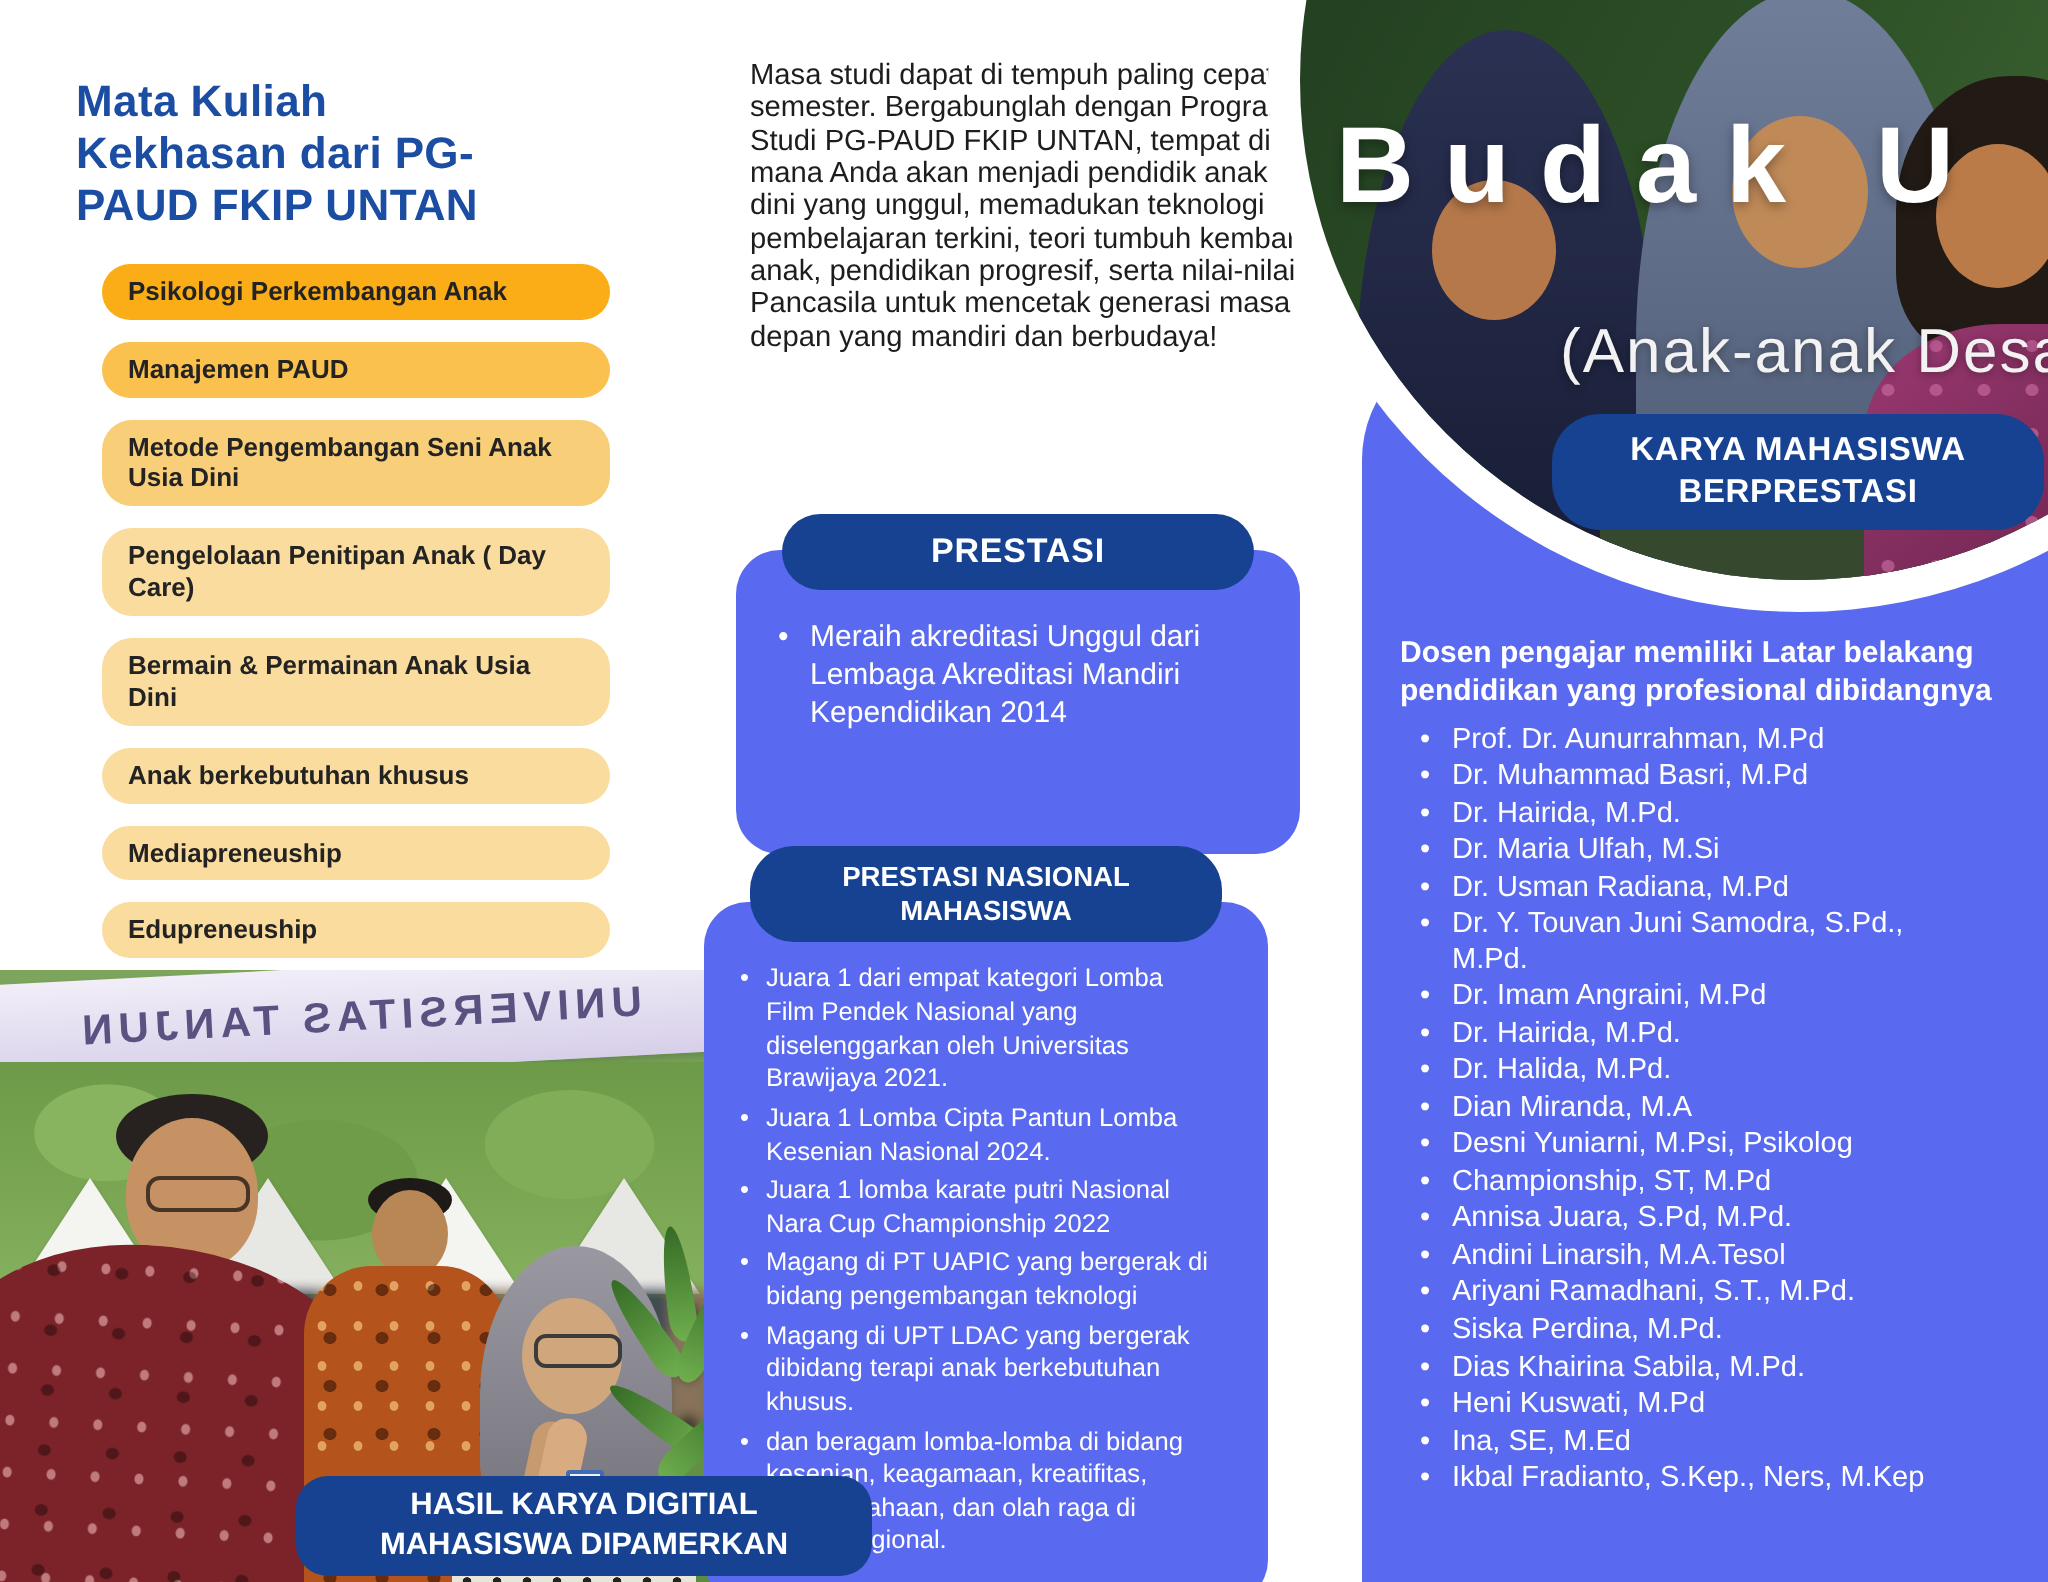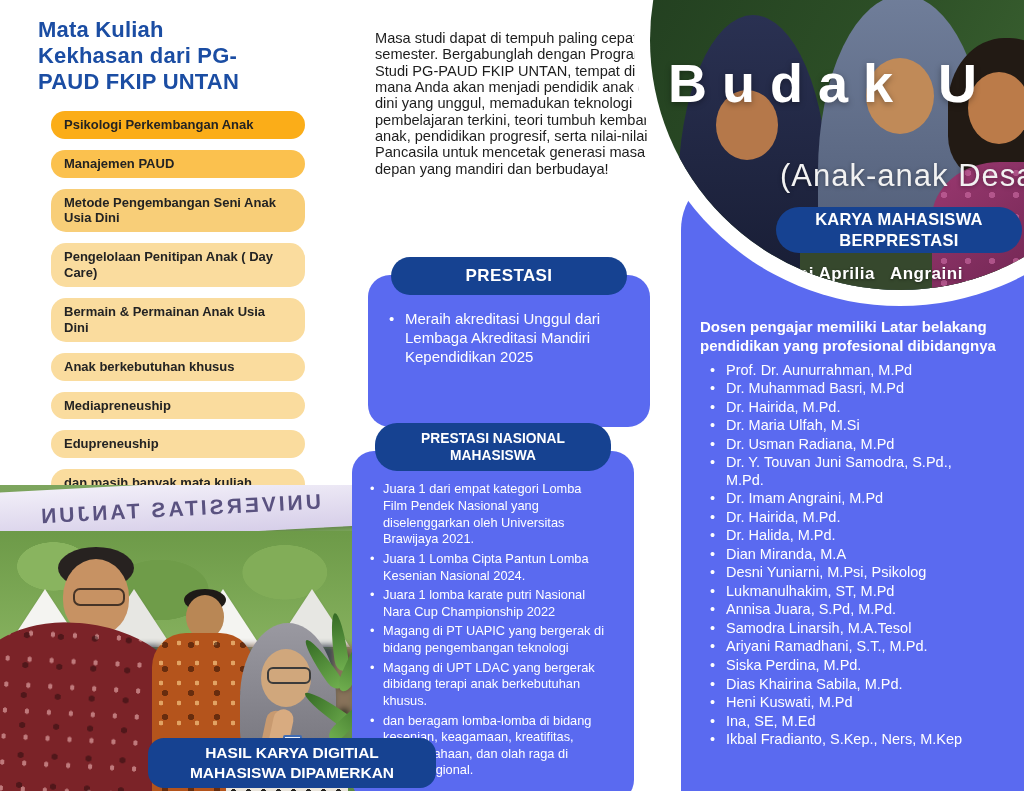--- a/index.html
+++ b/index.html
@@ -1,20 +1,20 @@
 <!DOCTYPE html>
 <html style="--title_blue: #1B4DA3; --dark_blue: #164291; --periwinkle: #5A6AF0; --pill_orange: #FBAD18; --pill_amber: #FBC14E; --pill_gold: #F8CE78; --pill_cream: #FADC9E;"><head>
 <meta charset="utf-8">
 <style>
   html,body{margin:0;padding:0;background:#888;}
   #page{position:relative;width:1024px;height:791px;background:#fff;overflow:hidden;
         font-family:"Liberation Sans","DejaVu Sans",sans-serif;}
 
   
-  #left-col{position:absolute;left:36px;top:17px;width:284px;}
+  #left-col{position:absolute;left:36px;top:38px;width:284px;}
   #left-col h1{margin:0 0 16px 2px;font-size:22px;line-height:1.18;font-weight:700;
                color:var(--title_blue);white-space:pre-line;letter-spacing:.2px;}
   #course-list{list-style:none;margin:15px;padding:0;}
   .course-pill{font-size:13px;font-weight:700;color:#232323;padding:6px 13px;
                border-radius:15px;margin-bottom:11px;line-height:1.22;}
   .tone-orange{background:var(--pill_orange);}
   .tone-amber{background:var(--pill_amber);}
   .tone-gold{background:var(--pill_gold);}
   .tone-cream{background:var(--pill_cream);}
 
@@ -84,21 +84,21 @@
                  background-image:radial-gradient(#25231f 2px,transparent 2.3px);background-size:15px 13px;
                  border-radius:18px 18px 0 0;}
   .ep-badge-card{left:283px;top:250px;width:15px;height:22px;background:#eef2f7;border:2px solid #3f6cb5;border-radius:2px;}
   .ep-leaf{position:absolute;width:14px;height:58px;background:linear-gradient(#356b25,#6fae4e);
            border-radius:50% 50% 50% 50%/80% 80% 20% 20%;}
 
   
   .pill-badge{position:absolute;display:flex;align-items:center;justify-content:center;text-align:center;
               background:var(--dark_blue);color:#fff;font-weight:700;white-space:pre-line;z-index:6;}
   #hasil-badge{left:148px;top:738px;width:288px;height:50px;border-radius:16px;font-size:15.5px;line-height:1.3;}
-  #karya-badge{left:776px;top:207px;width:246px;height:46px;border-radius:24px;font-size:16.5px;line-height:1.28;letter-spacing:.3px;}
+  #karya-badge{left:776px;top:207px;width:246px;height:58px;border-radius:24px;font-size:16.5px;line-height:1.28;letter-spacing:.3px;}
 
   
   #blue-panel{position:absolute;left:681px;top:168px;width:343px;height:623px;
               background:var(--periwinkle);border-top-left-radius:62px;z-index:1;}
   #poster-ring{position:absolute;left:634px;top:-226px;width:532px;height:532px;border-radius:50%;
                background:#fff;z-index:2;}
   #poster-circle{position:absolute;left:650px;top:-210px;width:500px;height:500px;border-radius:50%;
                  overflow:hidden;z-index:3;
                  background:radial-gradient(90px 70px at 82% 34%,rgba(184,207,143,.4) 0 60%,transparent 65%),
                             radial-gradient(120px 90px at 55% 18%,rgba(143,176,107,.33) 0 60%,transparent 65%),
@@ -164,21 +164,21 @@
 
     </ul>
   </section>
 
   <p id="intro">Masa studi dapat di tempuh paling cepat 7 semester. Bergabunglah dengan Program Studi PG-PAUD FKIP UNTAN, tempat di mana Anda akan menjadi pendidik anak usia dini yang unggul, memadukan teknologi pembelajaran terkini, teori tumbuh kembang anak, pendidikan progresif, serta nilai-nilai Pancasila untuk mencetak generasi masa depan yang mandiri dan berbudaya!</p>
 
   <section class="section" id="prestasi">
     <div class="section-badge">PRESTASI</div>
     <ul class="section-body">
 
-        <li class="b-item">Meraih akreditasi Unggul dari Lembaga Akreditasi Mandiri Kependidikan 2025</li>
+        <li class="b-item">Meraih akreditasi Unggul dari Lembaga Akreditasi Mandiri Kependidikan 2014</li>
 
     </ul>
   </section>
 
   <section class="section" id="prestasi-nasional">
     <div class="section-badge">PRESTASI NASIONAL
 MAHASISWA</div>
     <ul class="section-body">
 
         <li class="b-item">Juara 1 dari empat kategori Lomba Film Pendek Nasional yang diselenggarkan oleh Universitas Brawijaya 2021.</li>
@@ -238,21 +238,20 @@
     <div class="pc-part pf1-hijab"></div>
     <div class="pc-part pf1-face"></div>
     <div class="pc-part pf2-hijab"></div>
     <div class="pc-part pf2-face"></div>
     <div class="pc-part pf2-body"></div>
     <div class="pc-part pf3-hair"></div>
     <div class="pc-part pf3-face"></div>
     <div class="pc-part pf3-body"></div>
     <div class="poster-title">Budak U</div>
     <div class="poster-subtitle">(Anak-anak Desa</div>
-    <div class="poster-credits">Andini Aprilia   Angraini</div>
   </div>
 
   <div class="pill-badge" id="karya-badge">KARYA MAHASISWA
 BERPRESTASI</div>
 
   <section id="lecturers">
     <p class="lect-heading">Dosen pengajar memiliki Latar belakang pendidikan yang profesional dibidangnya</p>
     <ul id="lect-list">
 
         <li class="lect-item">Prof. Dr. Aunurrahman, M.Pd</li>
@@ -270,25 +269,25 @@
         <li class="lect-item">Dr. Imam Angraini, M.Pd</li>
 
         <li class="lect-item">Dr. Hairida, M.Pd.</li>
 
         <li class="lect-item">Dr. Halida, M.Pd.</li>
 
         <li class="lect-item">Dian Miranda, M.A</li>
 
         <li class="lect-item">Desni Yuniarni, M.Psi, Psikolog</li>
 
-        <li class="lect-item">Lukmanulhakim, ST, M.Pd</li>
+        <li class="lect-item">Championship, ST, M.Pd</li>
 
         <li class="lect-item">Annisa Juara, S.Pd, M.Pd.</li>
 
-        <li class="lect-item">Samodra Linarsih, M.A.Tesol</li>
+        <li class="lect-item">Andini Linarsih, M.A.Tesol</li>
 
         <li class="lect-item">Ariyani Ramadhani, S.T., M.Pd.</li>
 
         <li class="lect-item">Siska Perdina, M.Pd.</li>
 
         <li class="lect-item">Dias Khairina Sabila, M.Pd.</li>
 
         <li class="lect-item">Heni Kuswati, M.Pd</li>
 
         <li class="lect-item">Ina, SE, M.Ed</li>

